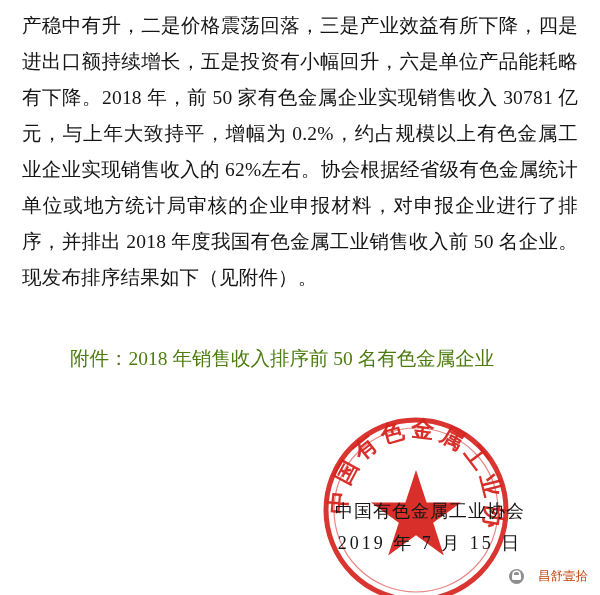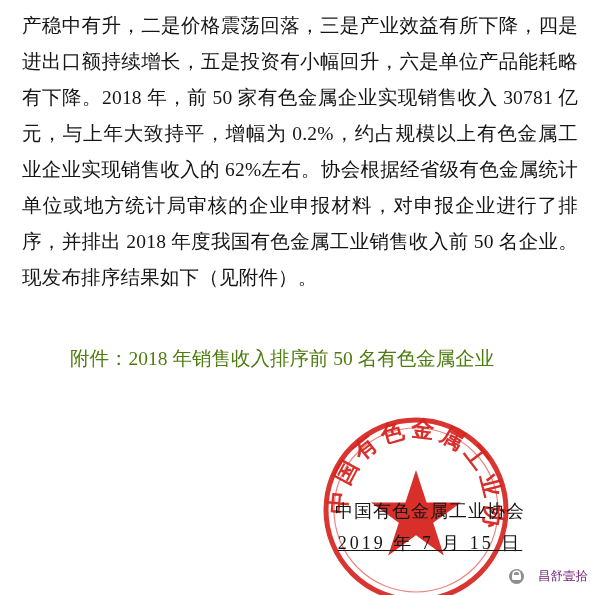--- a/index.html
+++ b/index.html
@@ -61,32 +61,31 @@
     top: 495px;
     width: 260px;
     text-align: center;
     color: #151515;
     font-size: 18px;
     line-height: 32px;
     letter-spacing: 1px;
   }
   .sig-date {
     letter-spacing: 3px;
-    text-decoration: underline;
   }
 
   
   .watermark {
     position: absolute;
     right: 12px;
     bottom: 10px;
     display: flex;
     align-items: center;
     gap: 14px;
-    color: #701a75;
+    color: #c2410c;
     font-size: 12.5px;
     font-family: "Liberation Sans", sans-serif;
   }
   .wm-logo {
     width: 15px;
     height: 15px;
     border-radius: 50%;
     background: #8e8e8e;
     position: relative;
     flex: none;

